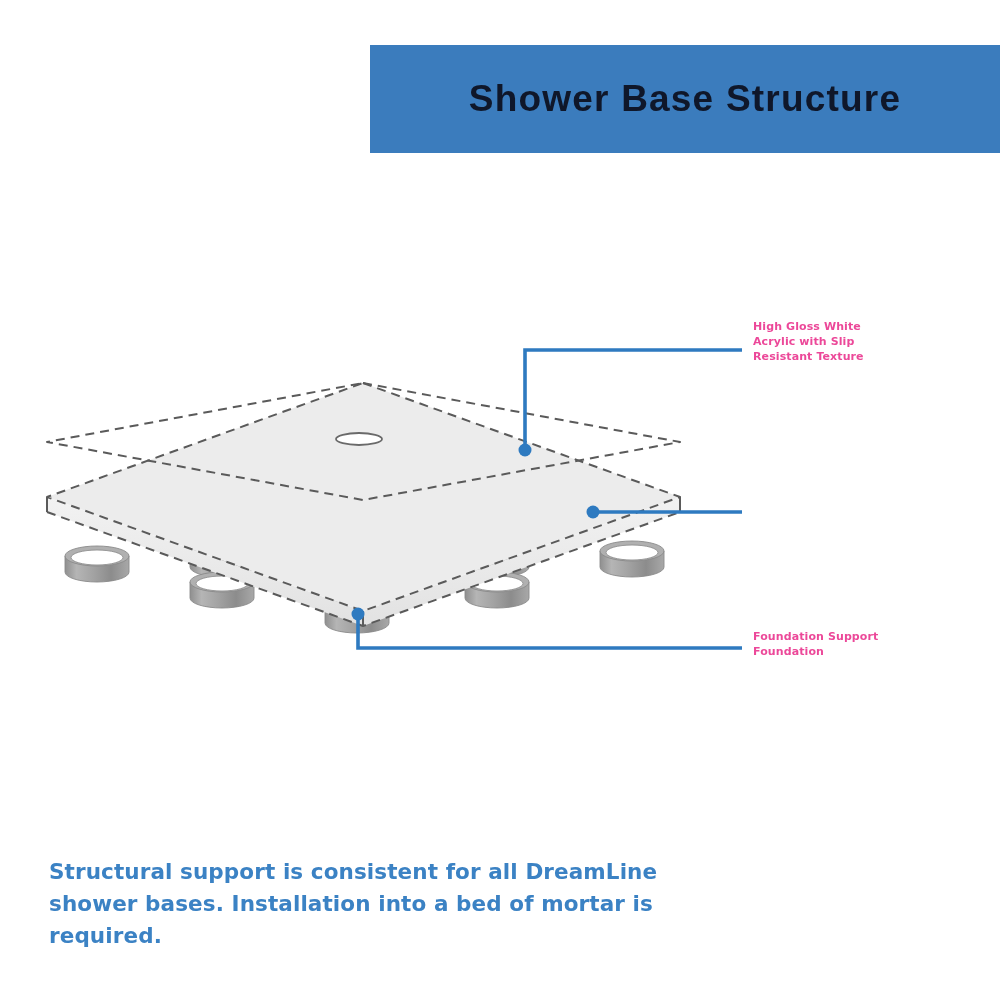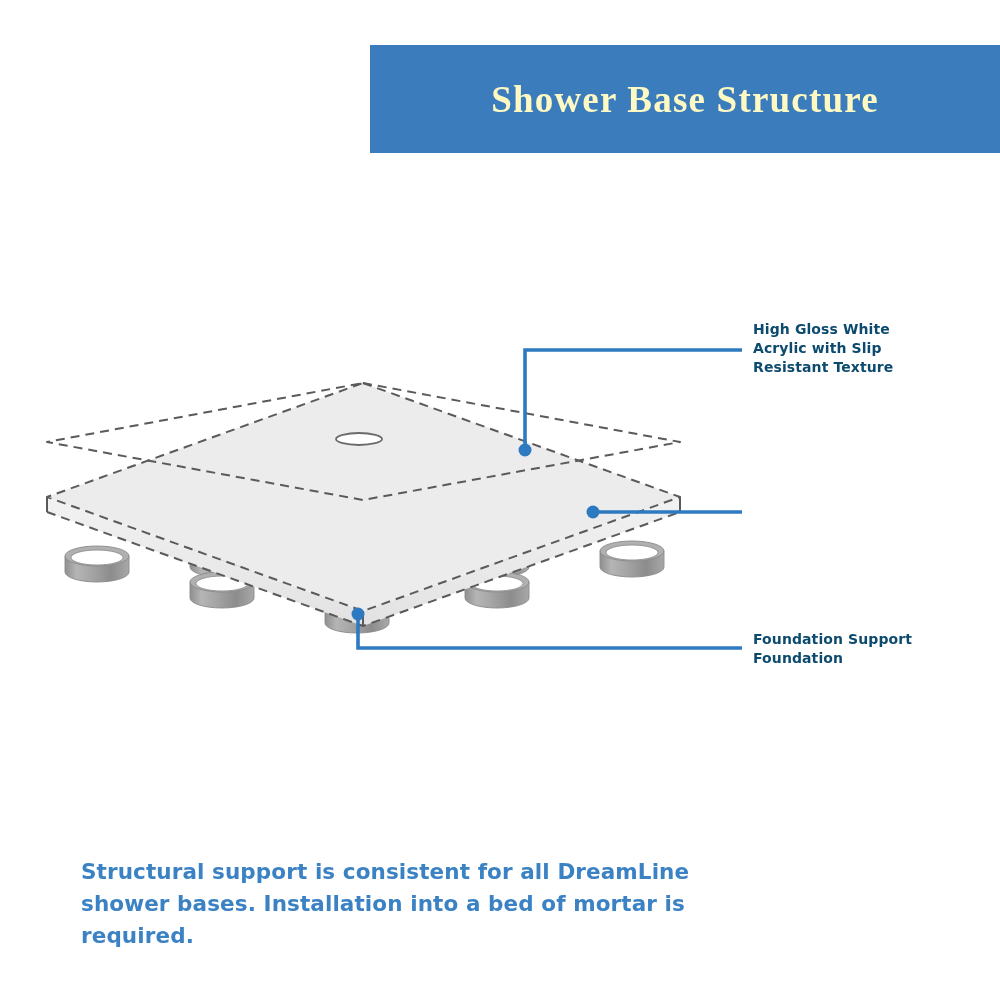--- a/index.html
+++ b/index.html
@@ -24,47 +24,47 @@
     left: 370px;
     top: 45px;
     width: 630px;
     height: 108px;
     background: #3b7cbd;
     display: flex;
     align-items: center;
     justify-content: center;
   }
   #title-text {
-    color: #fef9c3;
+    color: #0f172a;
     font-size: 37px;
     font-weight: bold;
     letter-spacing: 1.2px;
     white-space: nowrap;
-    font-family: Liberation Serif, serif;
+    font-family: Liberation Sans, sans-serif;
   }
 
   
   #diagram {
     position: absolute;
     left: 0;
     top: 0;
     width: 1000px;
     height: 1000px;
   }
   #diagram-svg {
     position: absolute;
     left: 0;
     top: 0;
   }
 
   
   .callout-label {
     position: absolute;
-    color: #0c4a6e;
-    font-size: 14px;
+    color: #ec4899;
+    font-size: 11px;
     font-weight: bold;
     line-height: 1.36;
     font-family: "DejaVu Sans", sans-serif;
     letter-spacing: 0.1px;
     white-space: pre-line;
   }
   #label-acrylic  { left: 753px; top: 320px; width: 232px; }
   #label-fiber    { left: 753px; top: 490px; width: 232px; }
   #label-support  { left: 753px; top: 630px; width: 232px; }
 
@@ -73,21 +73,20 @@
     position: absolute;
     left: 49px;
     top: 856px;
     width: 620px;
     color: #3b82c4;
     font-size: 21.5px;
     font-weight: bold;
     line-height: 1.48;
     font-family: "DejaVu Sans", sans-serif;
     letter-spacing: 0.1px;
-    margin-left: 32px;
   }
 </style>
 </head>
 <body>
 
 <div id="page">
 
   <div id="title-banner">
     <div id="title-text">Shower Base Structure</div>
   </div>

